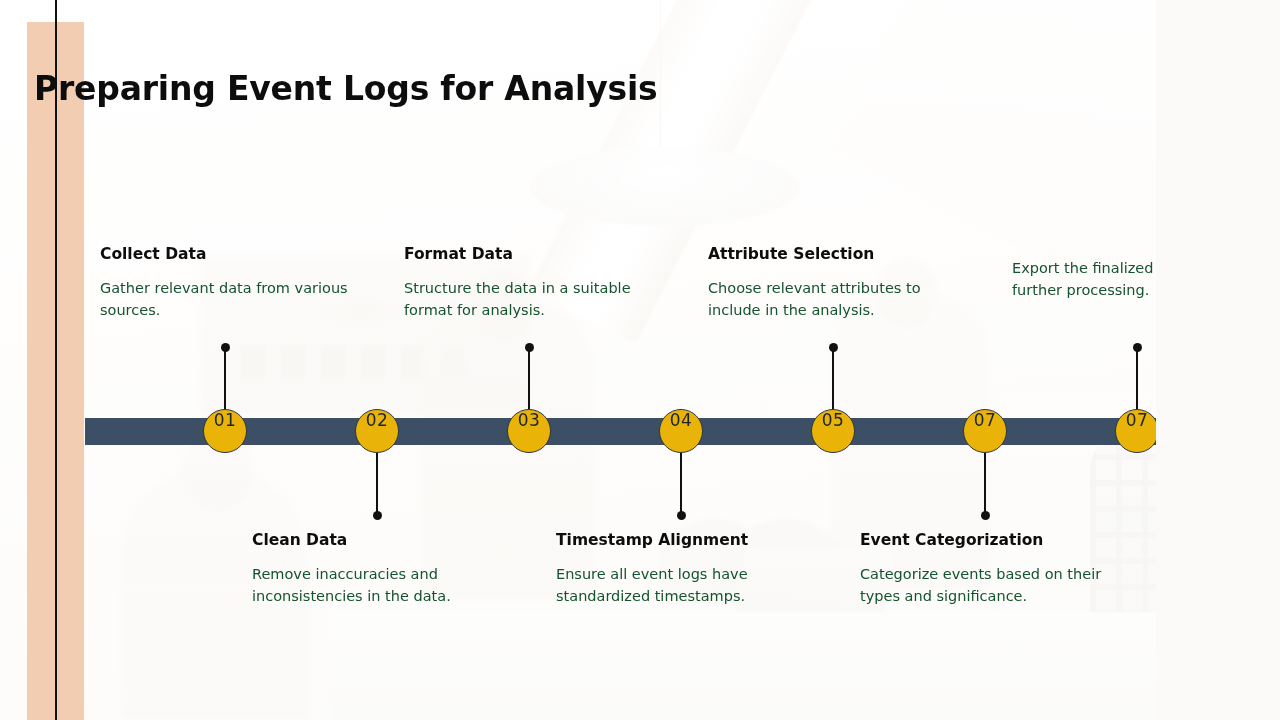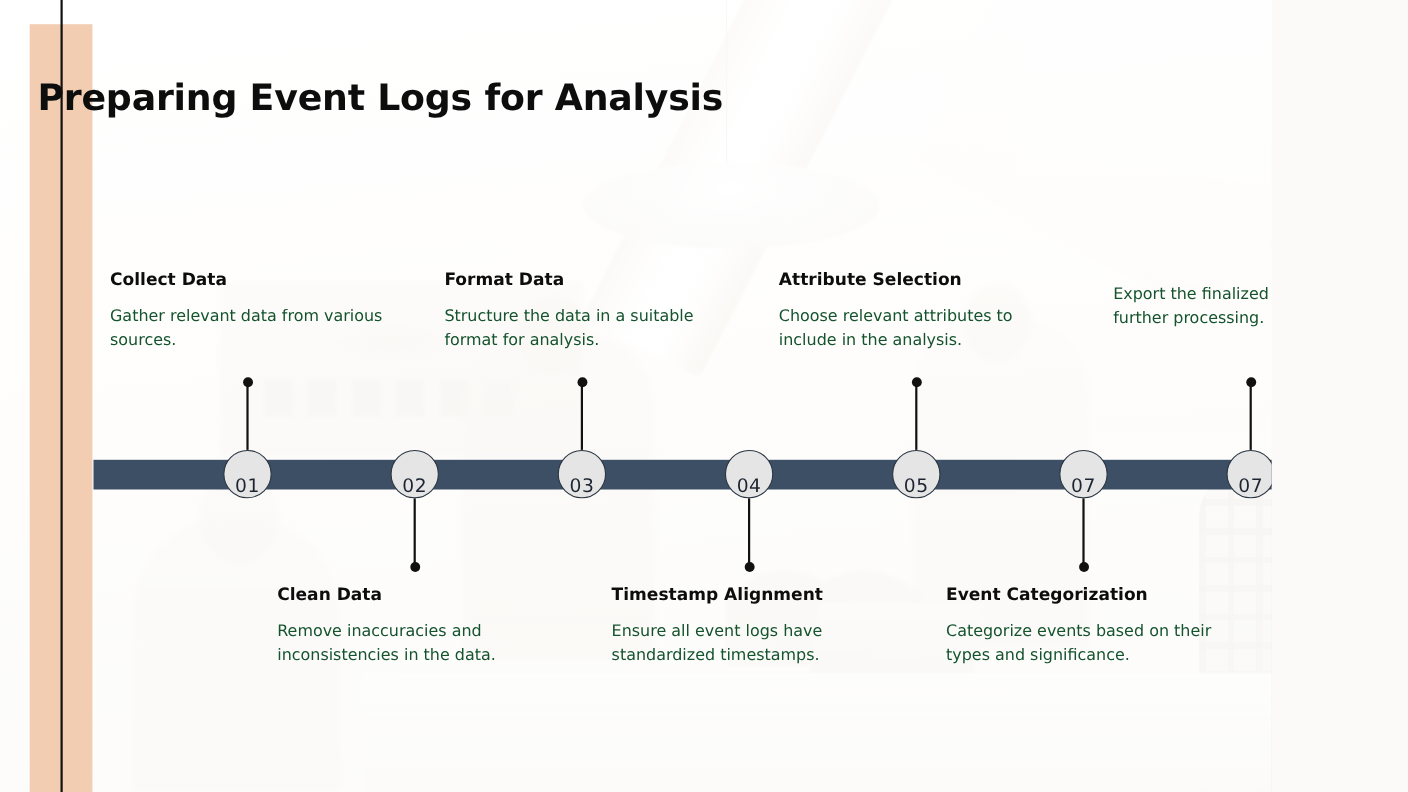--- a/index.html
+++ b/index.html
@@ -139,23 +139,23 @@
     background:#3d4f64;
   }
   .timeline-arrow{
     position:absolute;left:1235px;top:405px;width:0;height:0;
     border-top:26px solid transparent;
     border-bottom:26px solid transparent;
     border-left:38px solid #3d4f64;
   }
   .node-circle{
     position:absolute;width:44px;height:44px;border-radius:50%;
-    background:#e5e5e5;border:1.6px solid #2b3642;
+    background:#eab308;border:1.6px solid #2b3642;
     box-sizing:border-box;
-    display:flex;align-items:flex-end;justify-content:center;
+    display:flex;align-items:flex-start;justify-content:center;
     font-size:17px;color:#1b2430;
     font-family:"DejaVu Sans", sans-serif;
     letter-spacing:.5px;
   }
   .connector{
     position:absolute;width:1.6px;background:#111111;
   }
   .dot{
     position:absolute;width:9px;height:9px;border-radius:50%;background:#111111;
   }

